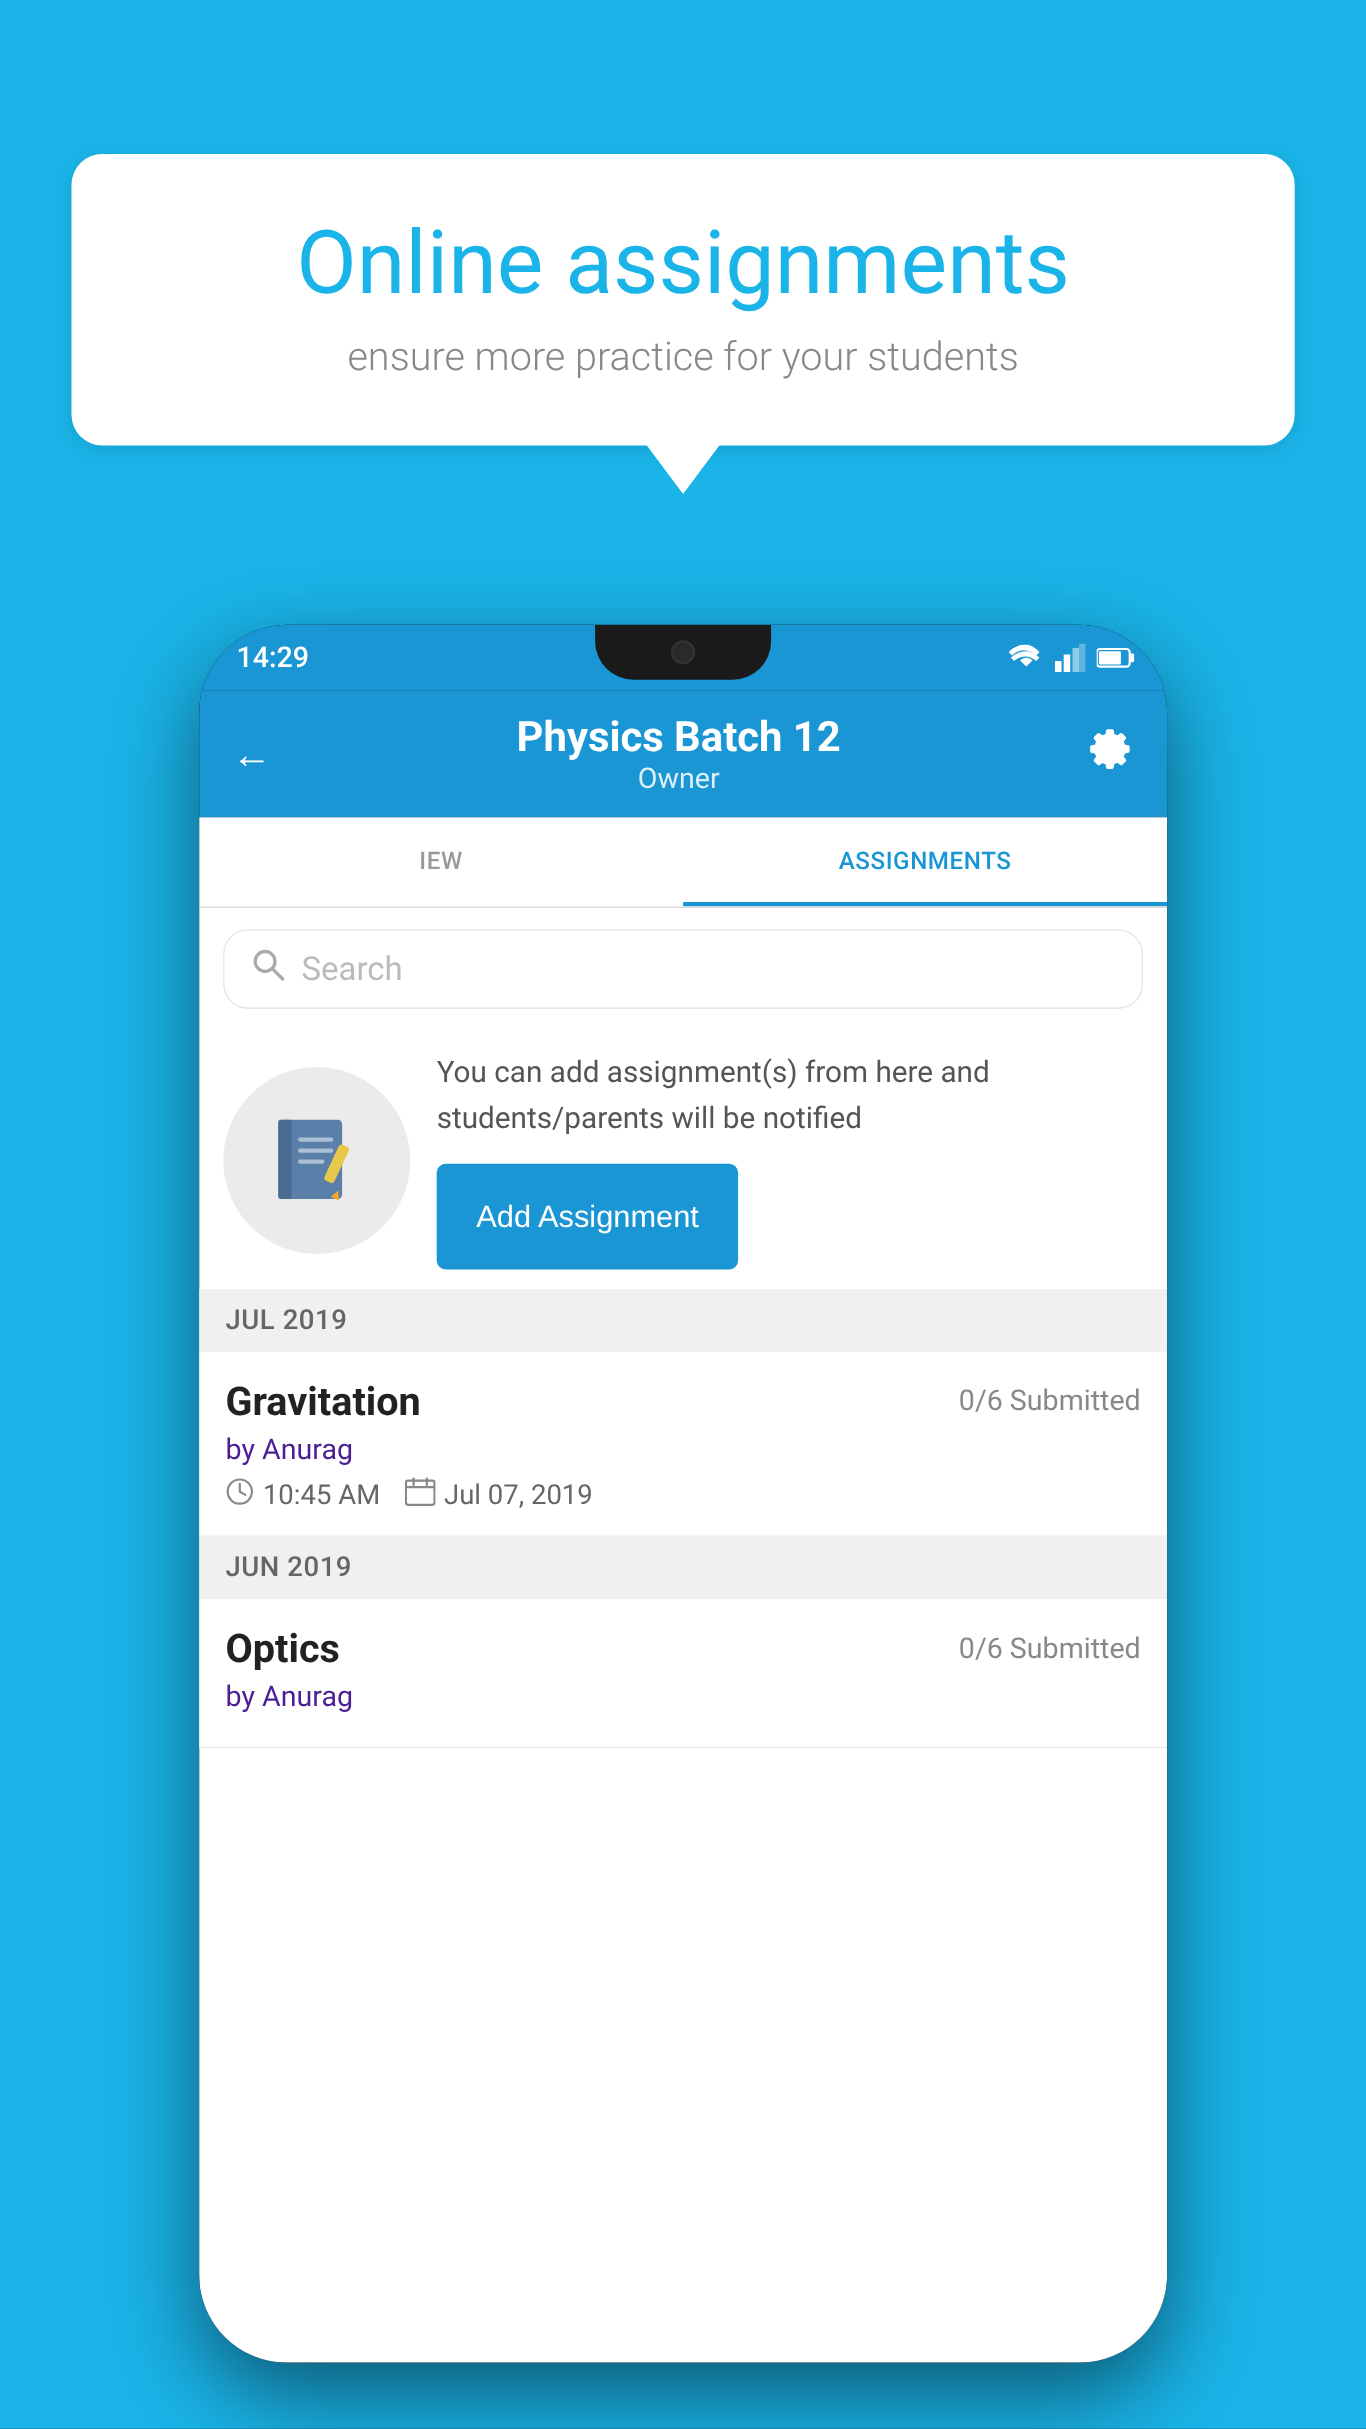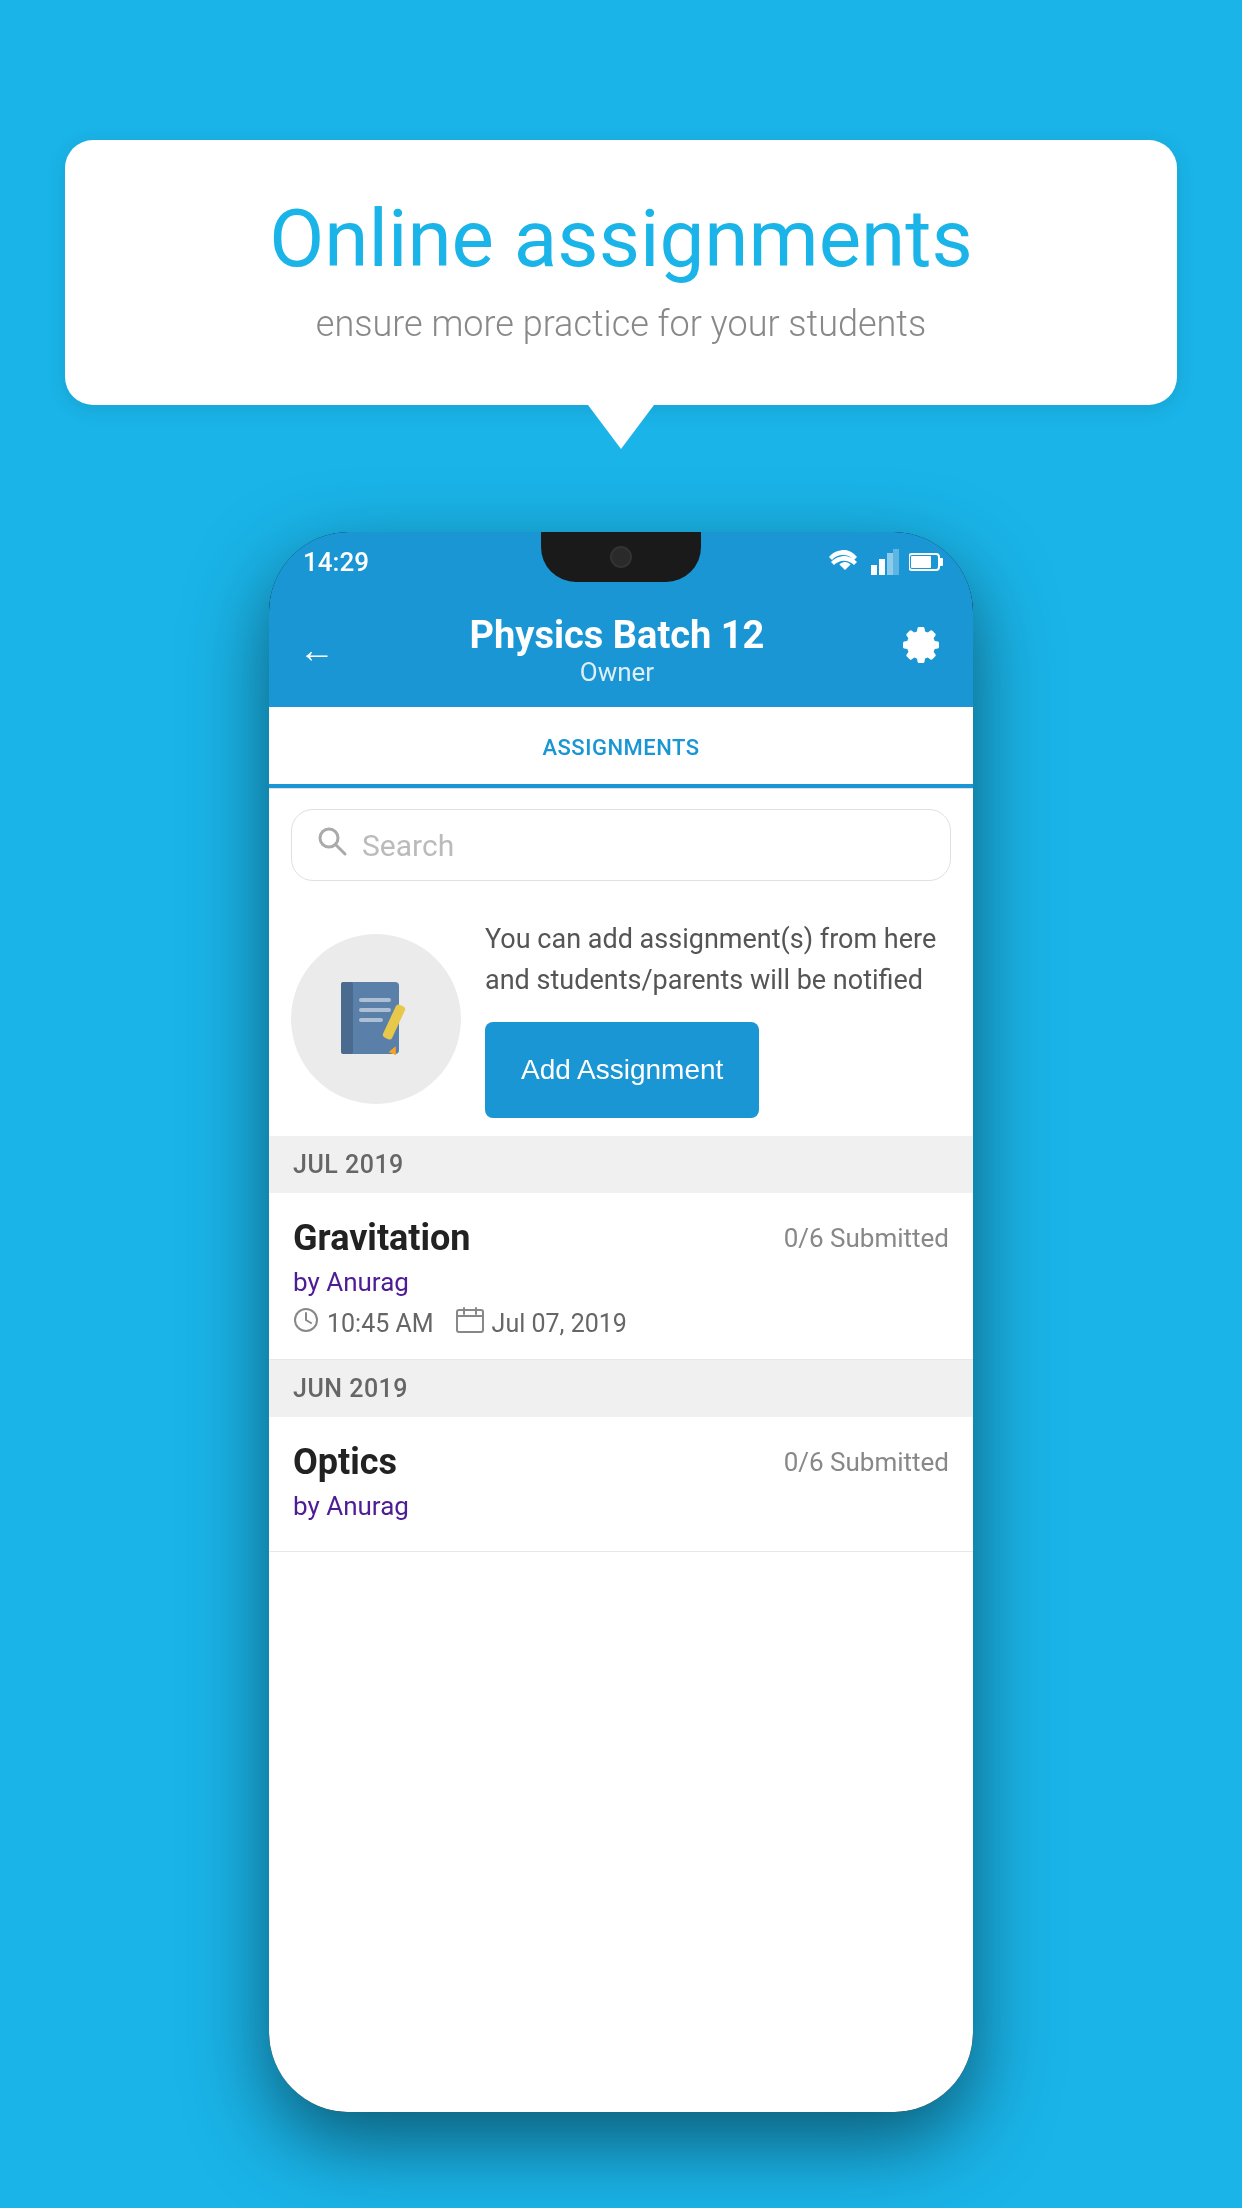--- a/index.html
+++ b/index.html
@@ -57,24 +57,24 @@
 
     .bubble-subtitle {
       font-size: 36px;
       color: #888;
       font-weight: 300;
     }
 
     
     .phone-container {
       position: absolute;
-      top: 532px;
+      top: 568px;
       left: 50%;
       transform: translateX(-50%);
-      width: 704px;
+      width: 880px;
       height: 1580px;
     }
 
     .phone-outer {
       width: 100%;
       height: 100%;
       background: #1a1a1a;
       border-radius: 80px;
       position: relative;
       box-shadow: 0 30px 80px rgba(0,0,0,0.5);
@@ -418,20 +418,23 @@
         </div>
         <span class="header-gear">
           <svg width="44" height="44" viewBox="0 0 44 44" fill="white">
             <path d="M22 14a8 8 0 1 0 0 16 8 8 0 0 0 0-16zm0 13a5 5 0 1 1 0-10 5 5 0 0 1 0 10z"></path>
             <path d="M38.9 18.6l-3.2-.6a14.2 14.2 0 0 0-1.1-2.7l1.9-2.7a1.5 1.5 0 0 0-.2-1.9l-2.9-2.9a1.5 1.5 0 0 0-1.9-.2l-2.7 1.9a14.2 14.2 0 0 0-2.7-1.1l-.6-3.2A1.5 1.5 0 0 0 24 4h-4a1.5 1.5 0 0 0-1.5 1.2l-.6 3.2a14.2 14.2 0 0 0-2.7 1.1L12.5 7.6a1.5 1.5 0 0 0-1.9.2L7.7 10.7a1.5 1.5 0 0 0-.2 1.9l1.9 2.7a14.2 14.2 0 0 0-1.1 2.7l-3.2.6A1.5 1.5 0 0 0 4 20v4a1.5 1.5 0 0 0 1.2 1.5l3.2.6a14.2 14.2 0 0 0 1.1 2.7l-1.9 2.7a1.5 1.5 0 0 0 .2 1.9l2.9 2.9a1.5 1.5 0 0 0 1.9.2l2.7-1.9a14.2 14.2 0 0 0 2.7 1.1l.6 3.2A1.5 1.5 0 0 0 20 40h4a1.5 1.5 0 0 0 1.5-1.2l.6-3.2a14.2 14.2 0 0 0 2.7-1.1l2.7 1.9a1.5 1.5 0 0 0 1.9-.2l2.9-2.9a1.5 1.5 0 0 0 .2-1.9l-1.9-2.7a14.2 14.2 0 0 0 1.1-2.7l3.2-.6A1.5 1.5 0 0 0 40 24v-4a1.5 1.5 0 0 0-1.1-1.4z"></path>
           </svg>
         </span>
       </div>
 
       <div class="tab-bar">
+        <div class="tab-item">
+          <span>IEW</span>
+        </div>
         <div class="tab-item active">
           <span>ASSIGNMENTS</span>
         </div>
       </div>
 
       <div class="screen-content">
 
         <div class="search-bar">
           <span class="search-icon-wrap">
             <svg width="32" height="32" viewBox="0 0 32 32" fill="#aaa">

